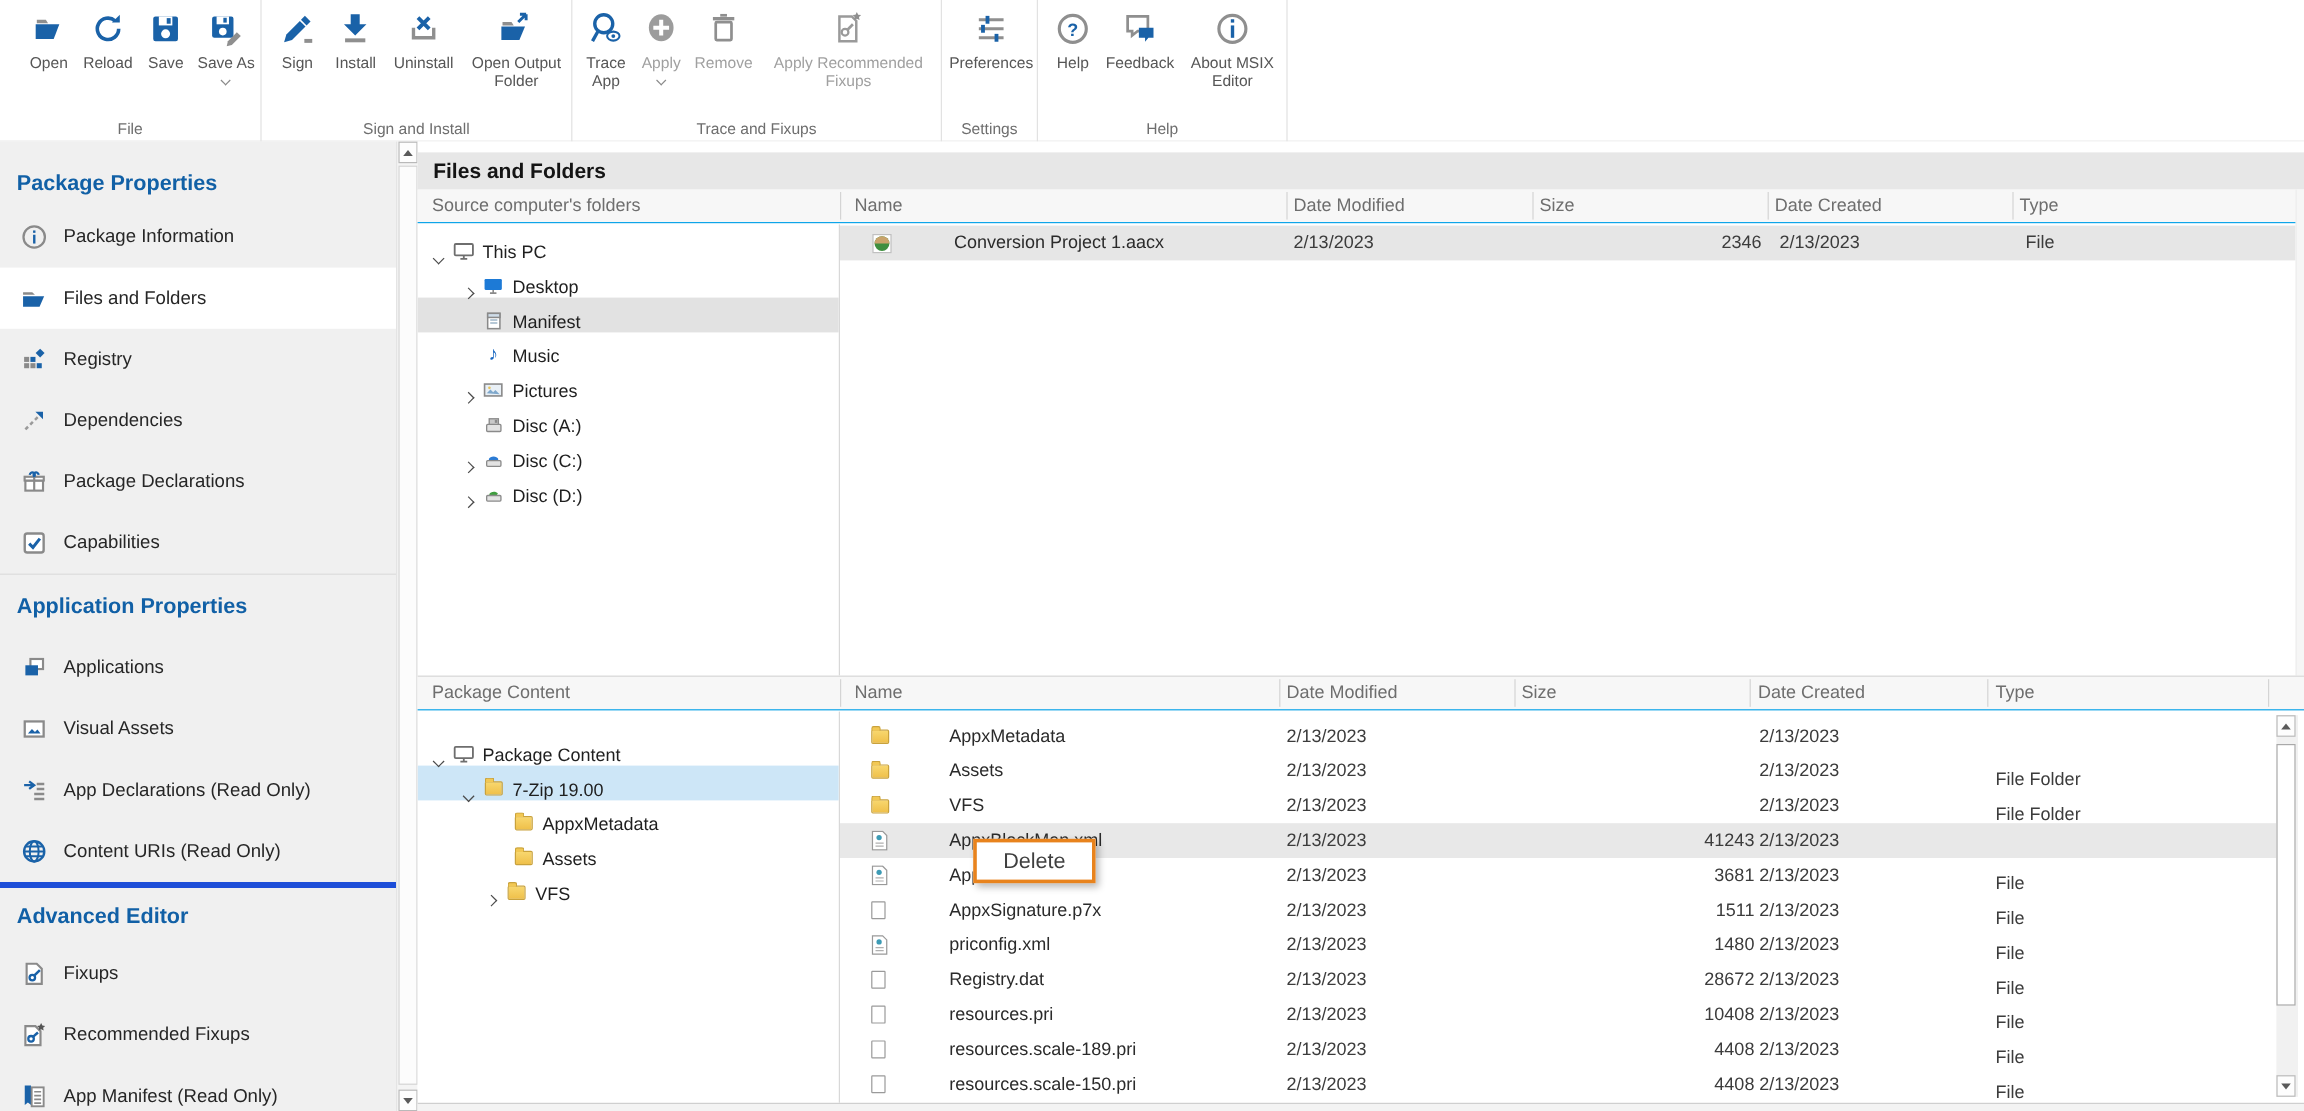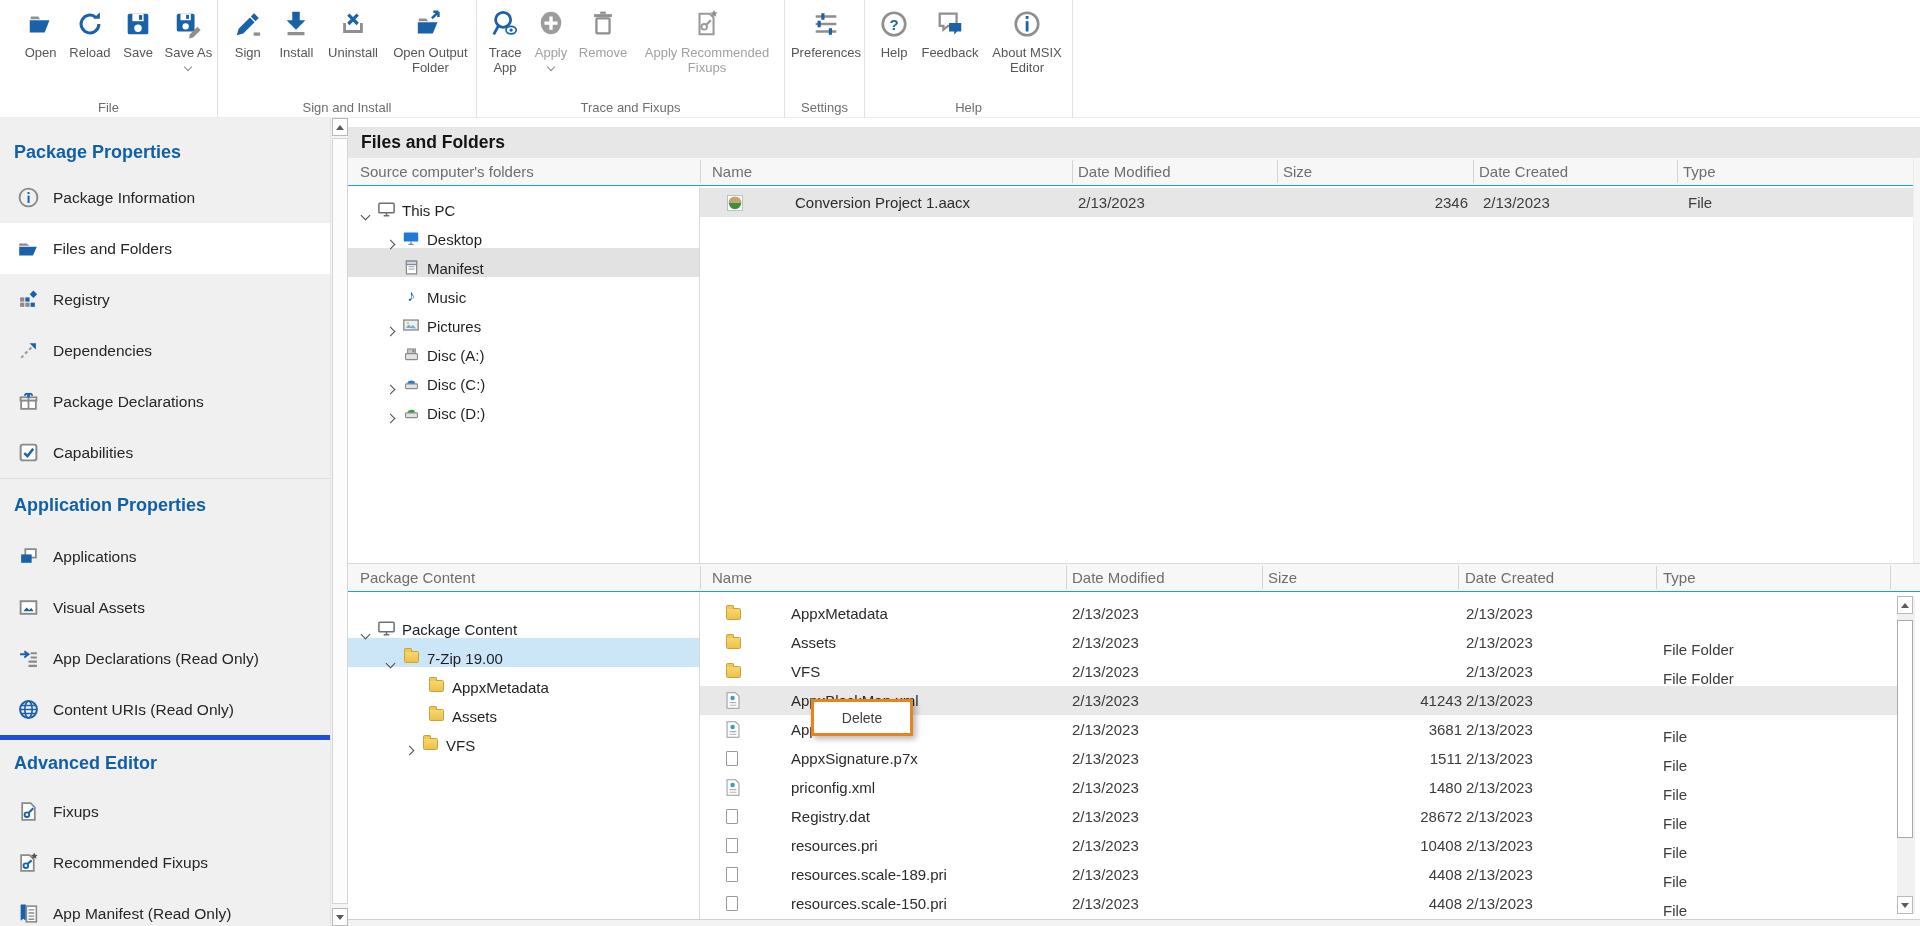--- a/index.html
+++ b/index.html
@@ -82,21 +82,21 @@
   .bt-scroll{position:absolute;left:1549px;top:478px;width:18px;height:318px;background:#f1f1f1;}
   .bt-scroll .sbarrow{left:0;}
   .bt-thumb{position:absolute;left:0;top:24px;width:16px;height:218px;background:#fff;border:1px solid #a9a9a9;}
   .bottom-strip{position:absolute;left:0;top:801px;width:1572px;height:7px;background:#f3f3f3;border-top:1px solid #cfcfcf;}
   
   .ficofolder{width:15px;height:12px;background:linear-gradient(#f8d76e,#efc04a);border:1px solid #c9a23c;border-radius:1.5px;position:relative;}
   .ficofolder::before{content:"";position:absolute;top:-4px;left:-1px;width:6px;height:3px;background:#f2c854;border:1px solid #c9a23c;border-bottom:none;border-radius:2px 2px 0 0;}
   .ficofile{width:12px;height:15px;background:#fff;border:1px solid #9a9a9a;border-radius:1px;}
   
   .ctxmenu{position:absolute;left:811px;top:699px;width:102px;height:37px;background:#fff;border:3px solid #e8831d;box-shadow:3px 3px 6px rgba(0,0,0,.28);display:flex;align-items:center;justify-content:center;z-index:60;}
-  .ctxitem{font-size:14px;color:#3f3f3f;}
+  .ctxitem{font-size:18px;color:#3f3f3f;}
 </style>
 </head>
 <body>
 
 <div class="ribbon">
   <div class="rgroup rg1">
     <div class="rbtn" style="width:46px">
       <span class="ricon">
           <svg width="30" height="30" viewBox="0 0 32 32">
             <path fill="#8f8f8f" d="M5 8h8l2 3H5z"></path>

